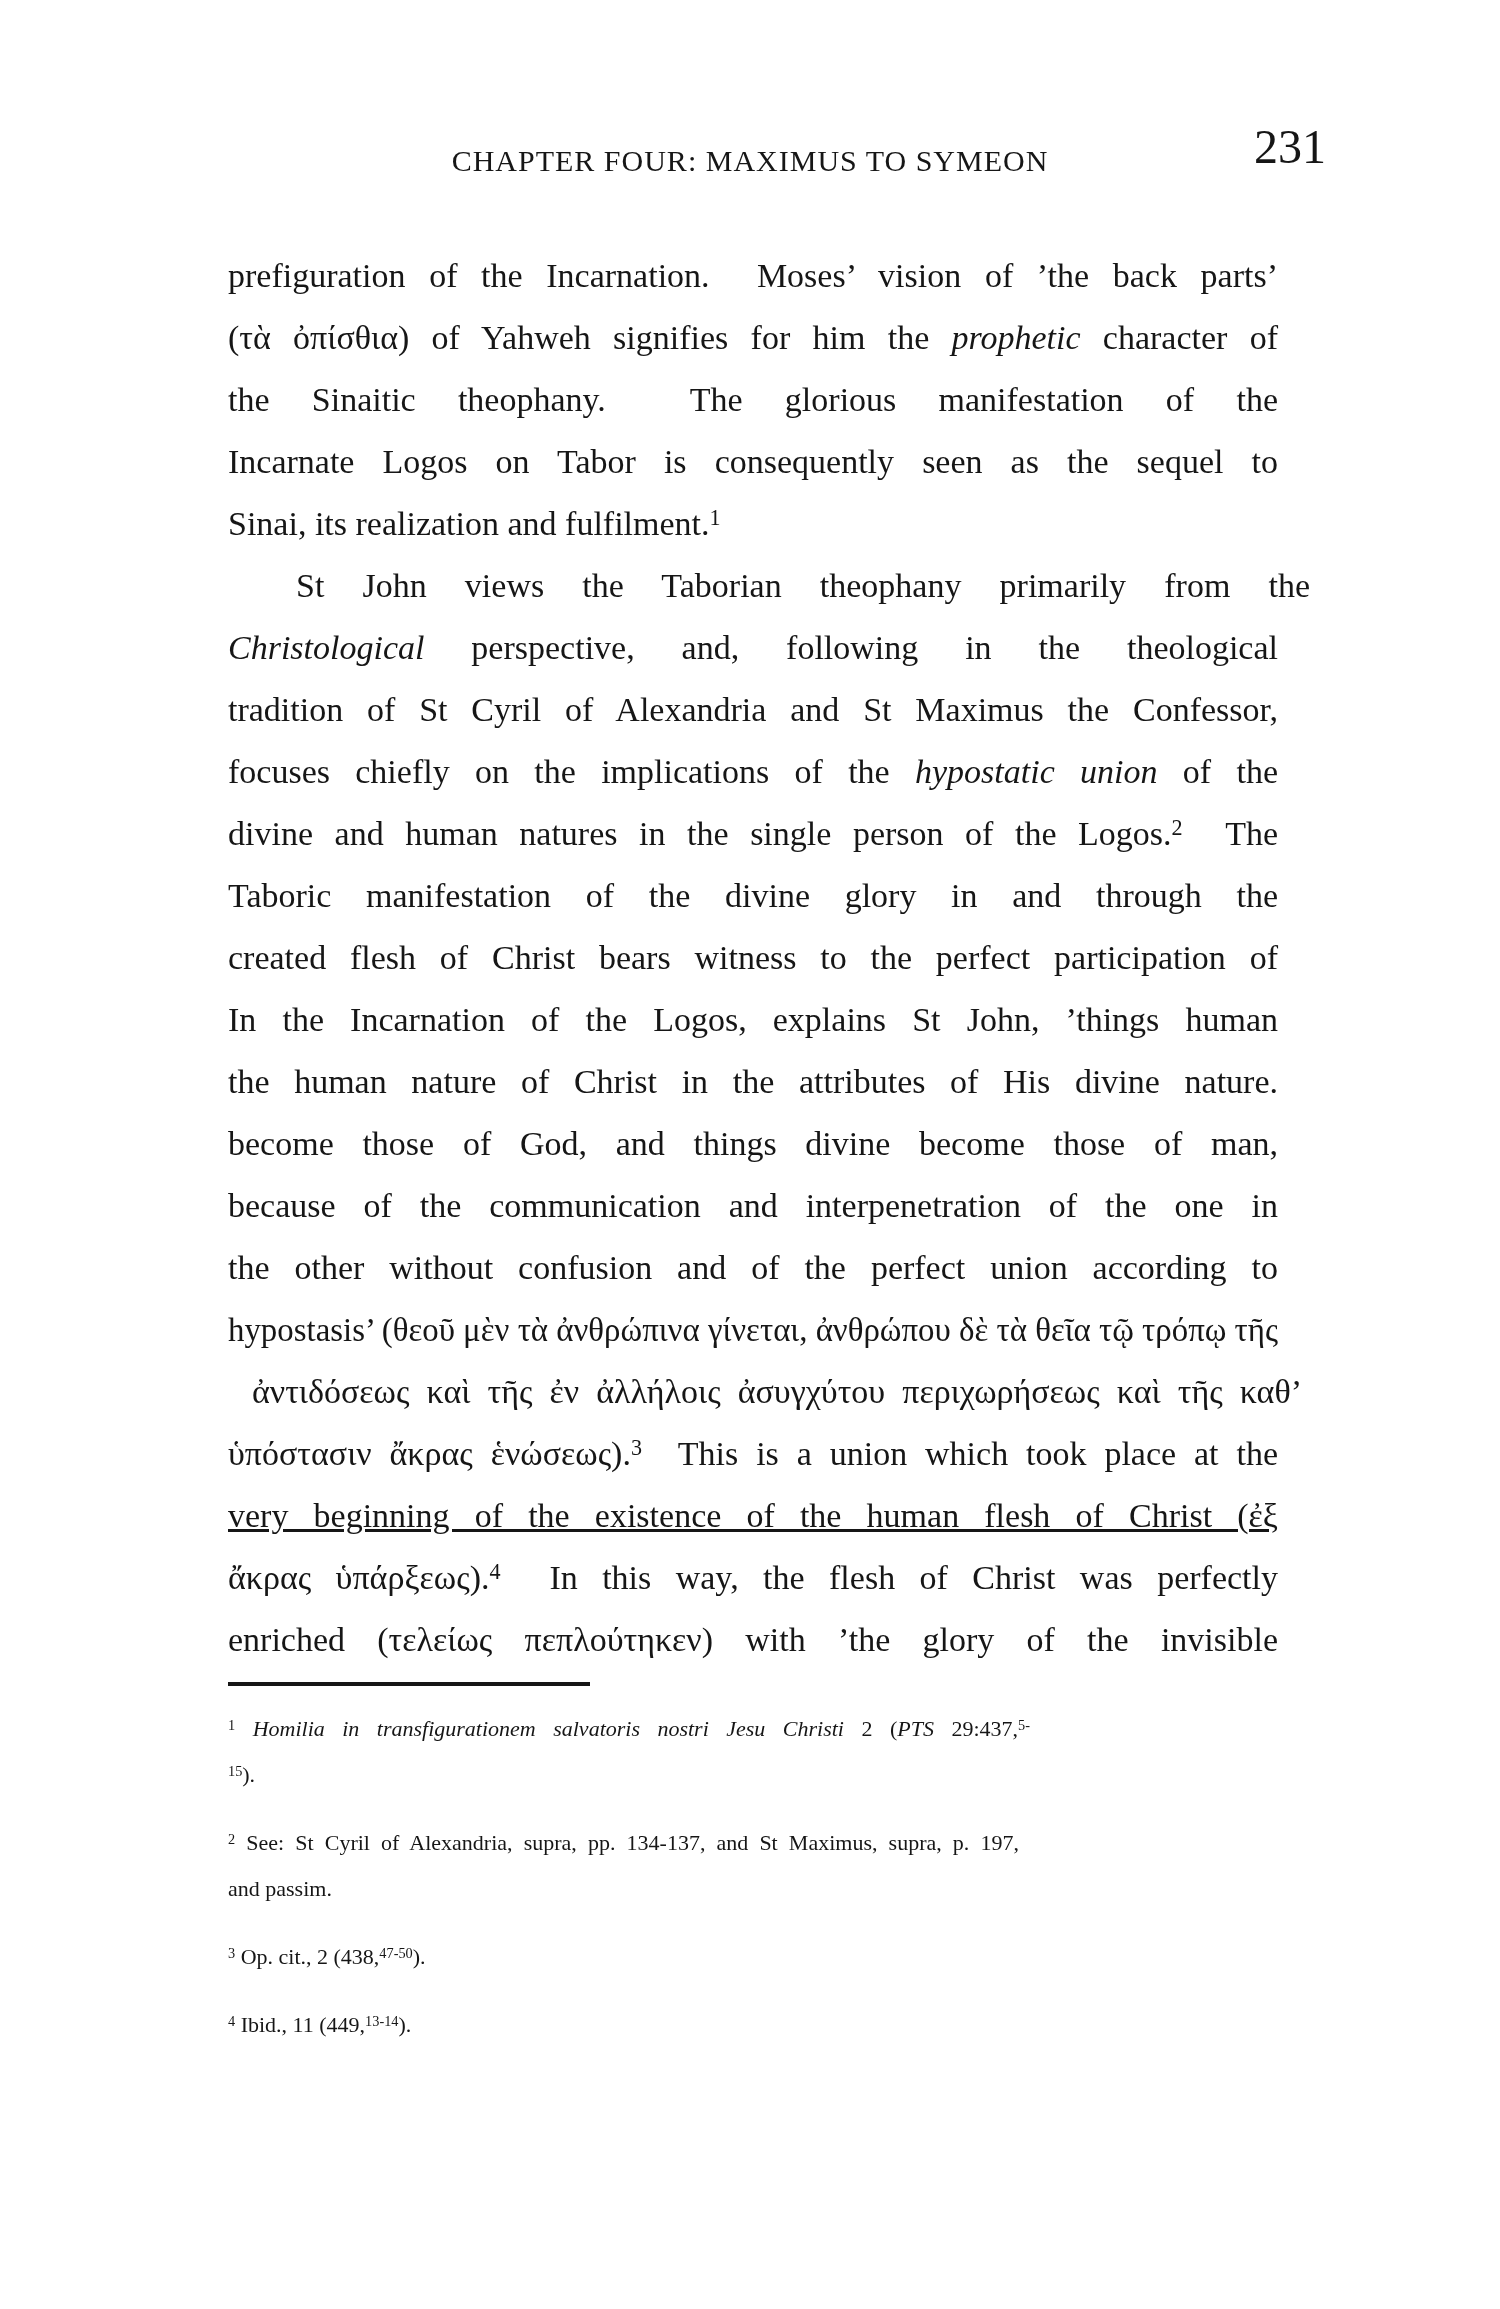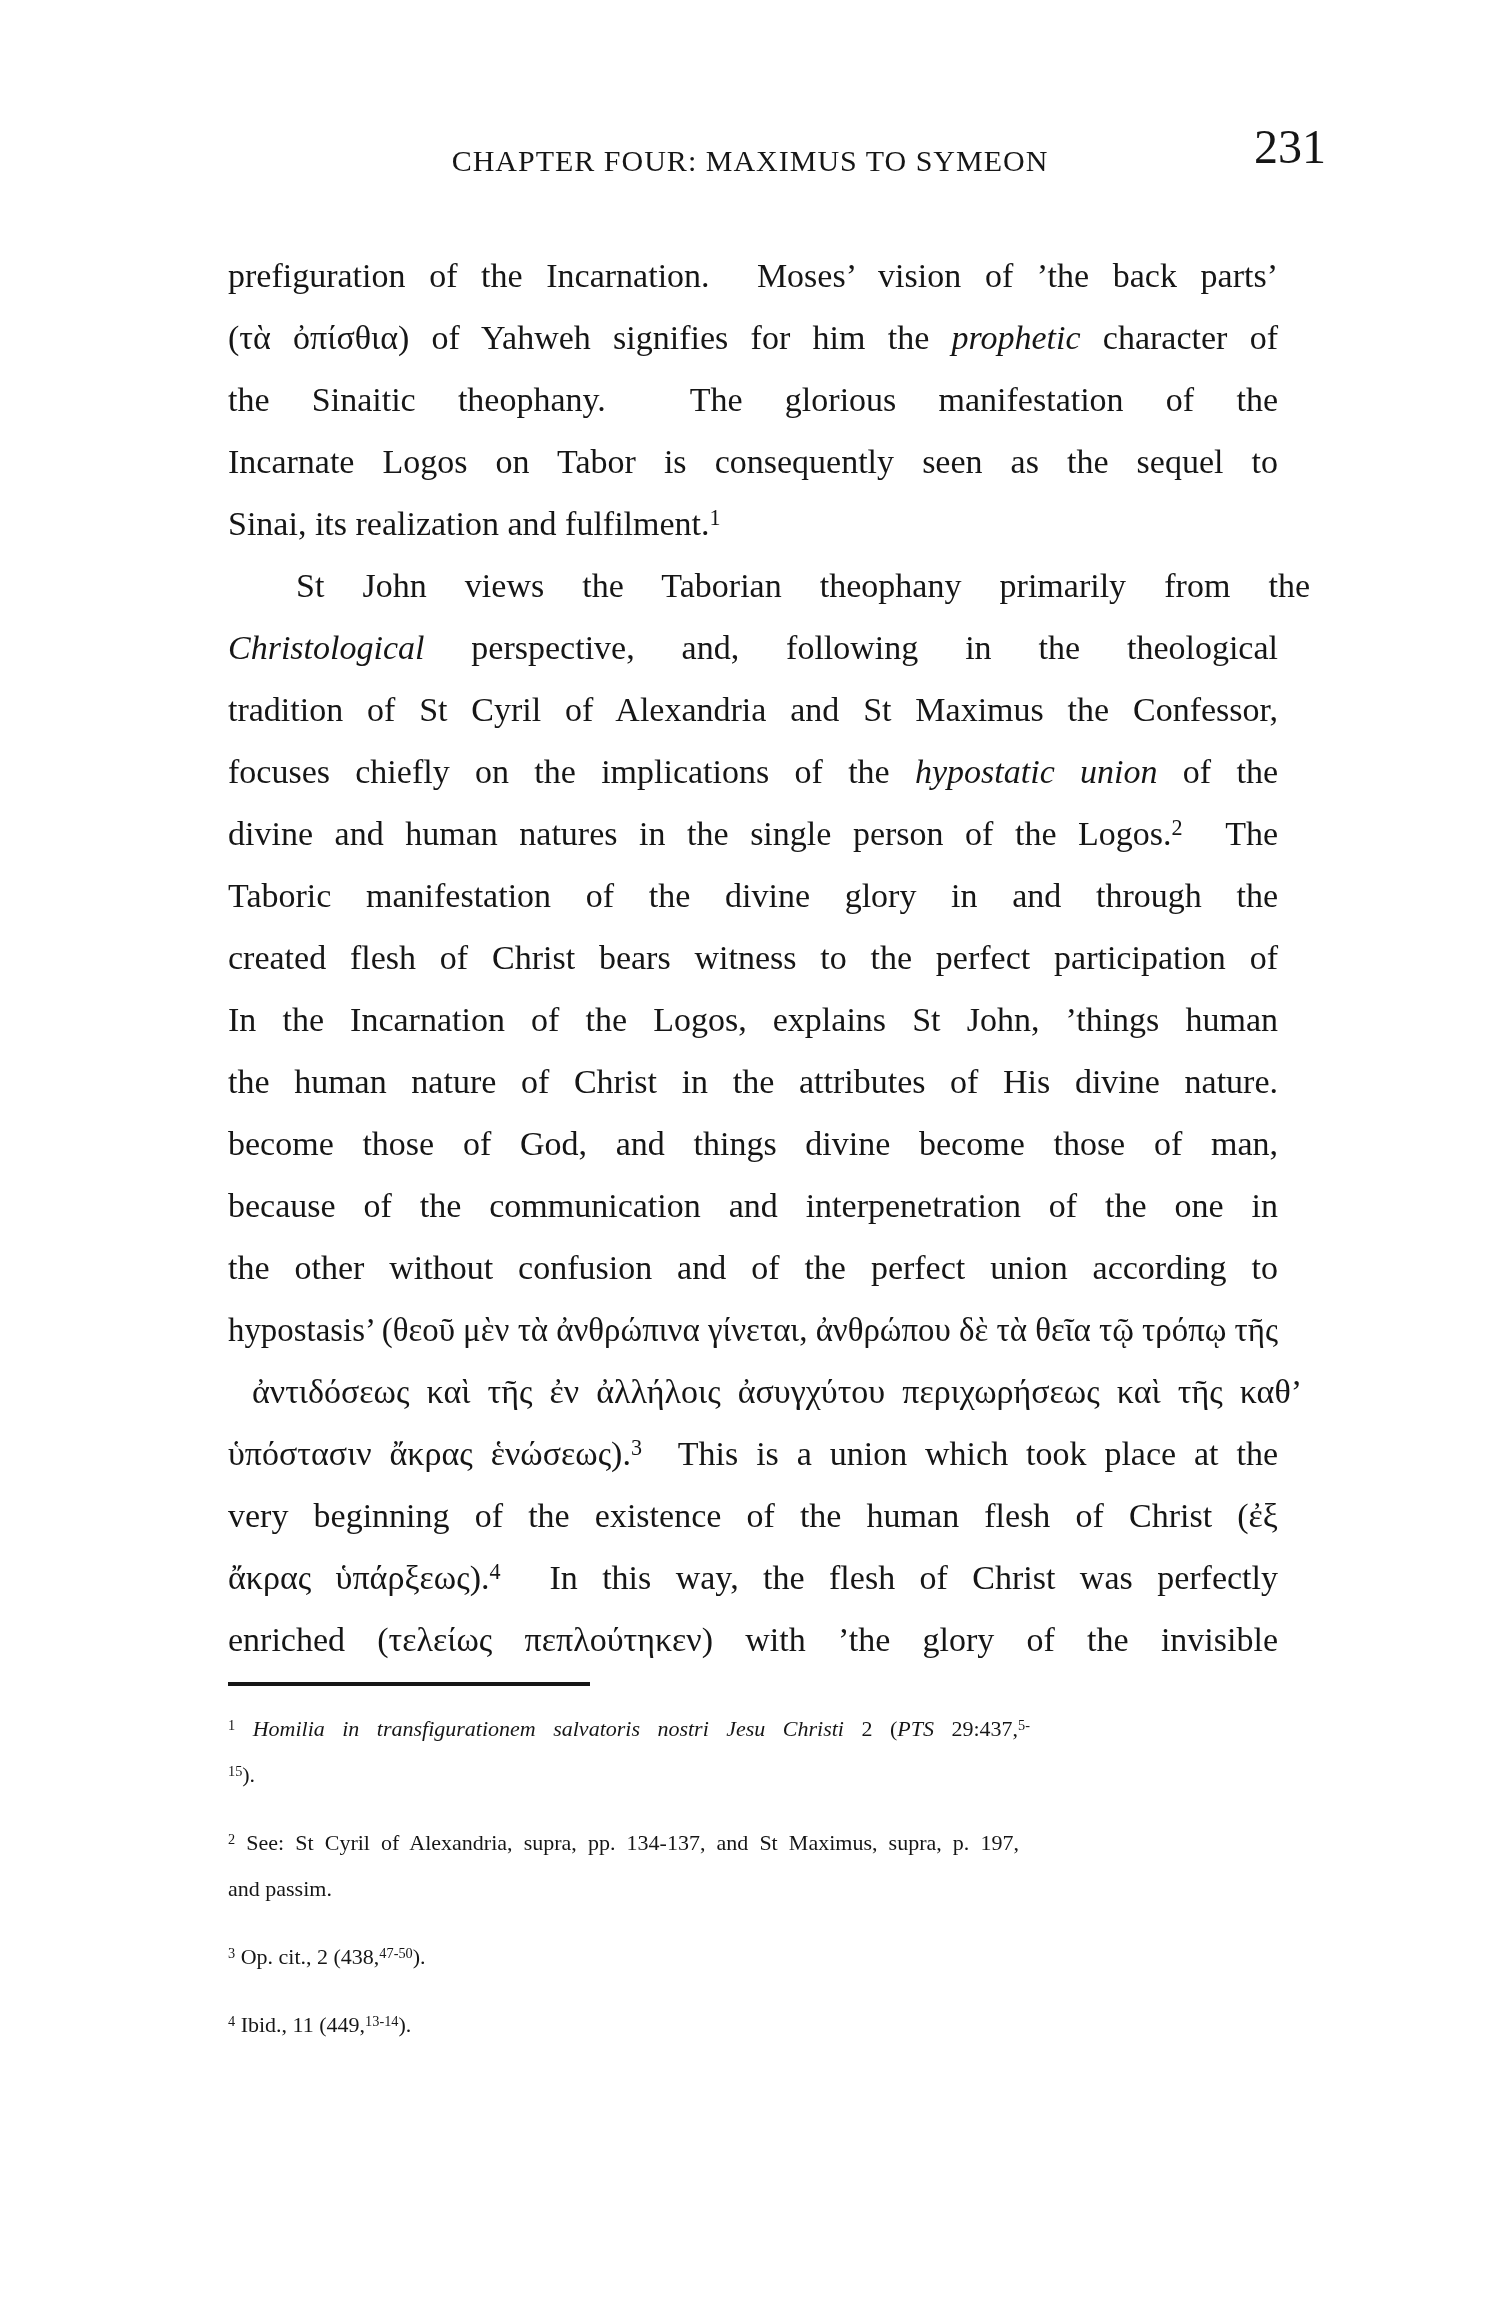--- a/index.html
+++ b/index.html
@@ -86,21 +86,21 @@
       <div class="line j"><span class="ls" style="word-spacing: 26.1823px;"><span>Taboric manifestation of the divine glory in and through the</span></span></div>
       <div class="line j"><span class="ls" style="word-spacing: 15.3094px;"><span>created flesh of Christ bears witness to the perfect participation of</span></span></div>
       <div class="line j"><span class="ls" style="word-spacing: 17.6203px;"><span>In the Incarnation of the Logos, explains St John, ’things human</span></span></div>
       <div class="line j"><span class="ls" style="word-spacing: 16.1392px;"><span>the human nature of Christ in the attributes of His divine nature.</span></span></div>
       <div class="line j"><span class="ls" style="word-spacing: 20.2078px;"><span>become those of God, and things divine become those of man,</span></span></div>
       <div class="line j"><span class="ls" style="word-spacing: 19.4236px;"><span>because of the communication and interpenetration of the one in</span></span></div>
       <div class="line j"><span class="ls" style="word-spacing: 16.4359px;"><span>the other without confusion and of the perfect union according to</span></span></div>
       <div class="line j"><span class="ls" style="transform-origin: 0px 50%; transform: scaleX(0.966795);"><span>hypostasis’ (θεοῦ μὲν τὰ ἀνθρώπινα γίνεται, ἀνθρώπου δὲ τὰ θεῖα τῷ τρόπῳ τῆς</span></span></div>
       <div class="line j"><span class="ls" style="word-spacing: 8.6059px; margin-left: 24px;"><span>ἀντιδόσεως καὶ τῆς ἐν ἀλλήλοις ἀσυγχύτου περιχωρήσεως καὶ τῆς καθ’</span></span></div>
       <div class="line j"><span class="ls" style="word-spacing: 9.39974px;"><span>ὑπόστασιν ἄκρας ἑνώσεως).</span><sup>3</sup><span>  This is a union which took place at the</span></span></div>
-      <div class="line j"><span class="ls" style="word-spacing: 16.642px;"><span>very beginning of the existence of the human flesh of Christ (ἐξ</span></span></div>
+      <div class="line j"><span class="ls" style="word-spacing: 16.642px; text-decoration: underline;"><span>very beginning of the existence of the human flesh of Christ (ἐξ</span></span></div>
       <div class="line j"><span class="ls" style="word-spacing: 15.929px;"><span>ἄκρας ὑπάρξεως).</span><sup>4</sup><span>  In this way, the flesh of Christ was perfectly</span></span></div>
       <div class="line j"><span class="ls" style="word-spacing: 23.7539px;"><span>enriched (τελείως πεπλούτηκεν) with ’the glory of the invisible</span></span></div>
     </main>
 
   <div class="fnsep"></div>
 
   <section class="footnotes" id="footnotes">
       <div class="footnote">
         <div class="fline j"><span class="ls" style="word-spacing: 11.975px;"><sup>1</sup><span> </span><em>Homilia in transfigurationem salvatoris nostri Jesu Christi</em><span> 2 (</span><em>PTS</em><span> 29:437,</span><sup>5-</sup></span></div>
         <div class="fline"><span class="ls"><sup>15</sup><span>).</span></span></div>

